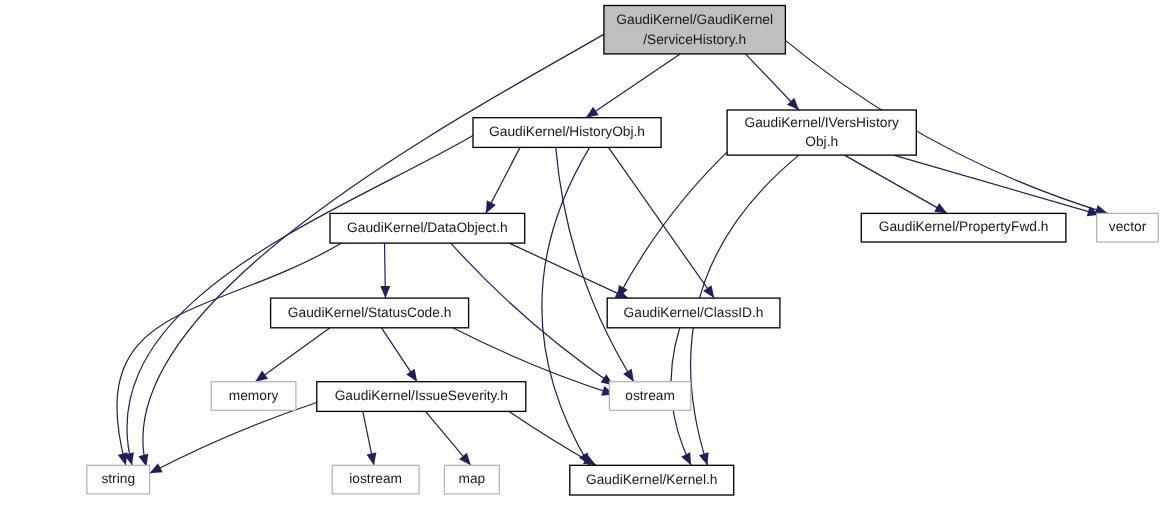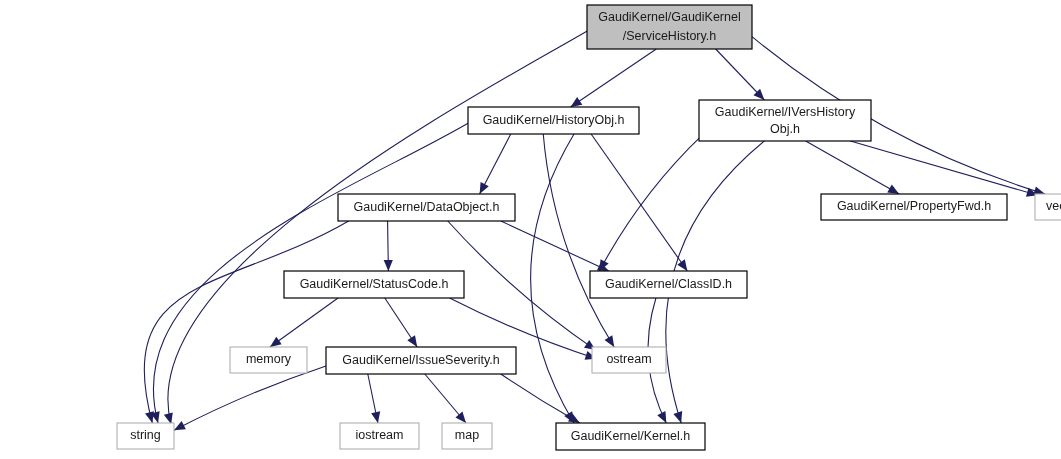--- a/index.html
+++ b/index.html
@@ -12,21 +12,20 @@
     width: 1061px;
     height: 459px;
     font-family: "Liberation Sans", sans-serif;
     overflow: hidden;
   }
   #graph-root {
     position: relative;
     width: 901px;
     height: 459px;
     background: #ffffff;
-    margin-left: 38px;
   }
   svg#dep-graph {
     display: block;
     width: 1061px;
     height: 459px;
   }
   .edge {
     fill: none;
     stroke: #1f1f5c;
     stroke-width: 1.1px;

